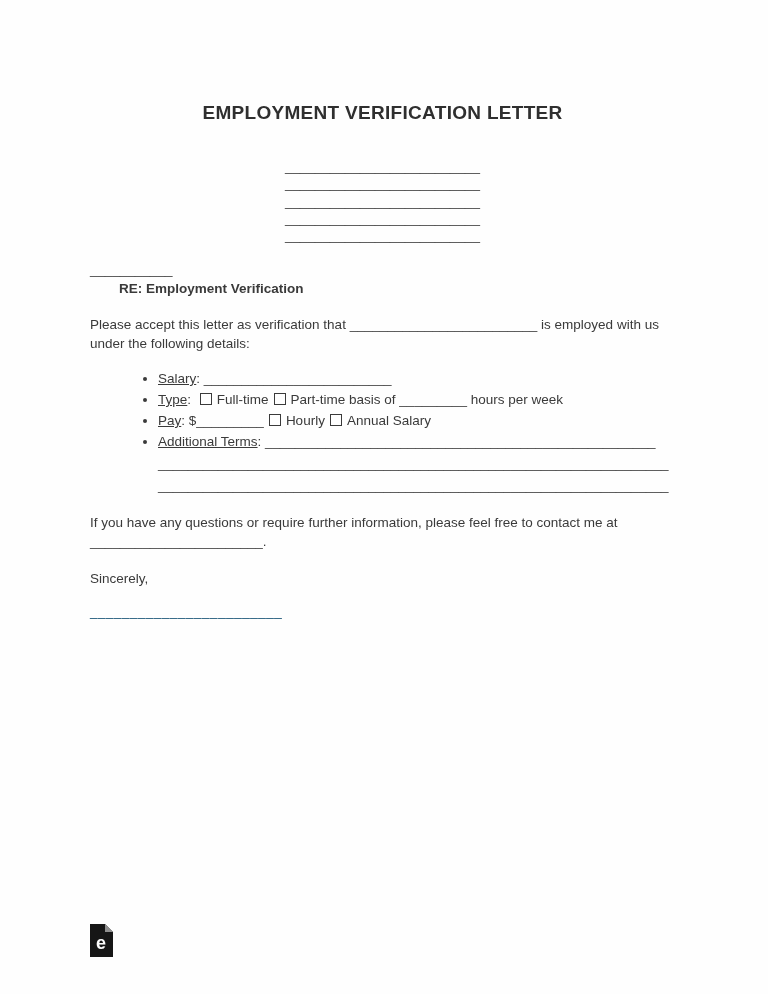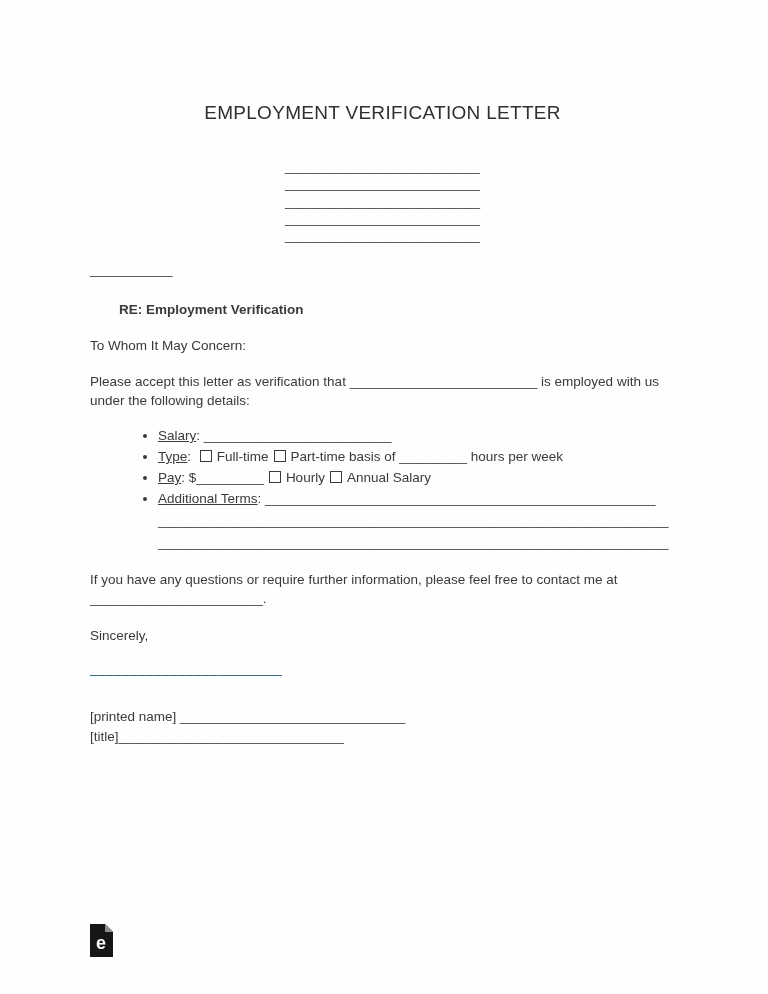--- a/index.html
+++ b/index.html
@@ -15,28 +15,28 @@
     position:absolute;
     left:90px; top:0;
     width:585px;
     font-size:13.5px;
     line-height:19px;
   }
   .doc-title {
     margin-top:103px;
     text-align:center;
     font-size:19px;
-    font-weight:normal;
+    font-weight:bold;
     color:#2f2f2f;
     letter-spacing:0.3px;
   }
   .address-block { margin-top:36px; line-height:17.3px; }
   .address-block div { white-space:nowrap;text-align:center; }
   .date-line { margin-top:16px; }
-  .re-line { margin-top:21px; font-weight:bold;padding-left:29px; }
+  .re-line { font-weight:bold;padding-left:29px; }
   .salutation { margin-top:17px; }
   .para { margin-top:17px; }
   ul.details {
     margin:16px 0 0 0;
     padding-left:68px;
     line-height:20px;
   }
   ul.details li { margin:1px 0; }
   .ul-label { text-decoration:underline; }
   .cb {
@@ -77,44 +77,39 @@
       <div>__________________________</div>
       <div>__________________________</div>
       <div>__________________________</div>
       <div>__________________________</div>
     </div>
 
     <div class="date-line">___________</div>
 
     <div class="re-line">RE: Employment Verification</div>
 
-    <div class="salutation">To Whom It May Concern:</div>
 
     <div class="para"><span>Please accept this letter as verification that </span><span class="blank">_________________________</span><span> is employed with us under the following details:</span></div>
 
     <ul class="details">
       <li><span class="ul-label">Salary</span><span>: </span><span class="blank">_________________________</span></li>
 
       <li><span class="ul-label">Type</span><span>: </span><span class="cb"></span><span>Full-time</span><span class="cb"></span><span>Part-time basis of </span><span class="blank">_________</span><span> hours per week</span></li>
 
       <li><span class="ul-label">Pay</span><span>: </span><span>$</span><span class="blank">_________</span><span class="cb"></span><span>Hourly</span><span class="cb"></span><span>Annual Salary</span></li>
 
       <li><span class="ul-label">Additional Terms</span><span>: </span><span class="blank">____________________________________________________</span><span class="terms-cont blank">____________________________________________________________________</span><span class="terms-cont blank">____________________________________________________________________</span></li>
     </ul>
 
     <div class="para"><span>If you have any questions or require further information, please feel free to contact me at </span><span class="blank">_______________________</span><span>.</span></div>
 
     <div class="signoff">Sincerely,</div>
 
     <div class="signature-line">________________________</div>
 
-    <div class="name-block">
-      <div><span>[printed name] </span><span class="blank">______________________________</span></div>
-      <div><span>[title]</span><span class="blank">______________________________</span></div>
-    </div>
 
   </div>
 
   <div class="logo">
     <svg width="23" height="33" viewBox="0 0 23 33">
       <path d="M0 0 H15 L23 8 V33 H0 Z" fill="#161616"></path>
       <path d="M15 0 L23 8 H15 Z" fill="#8f8f8f"></path>
       <text x="11" y="25" text-anchor="middle" fill="#fdfdfd" font-family="Liberation Sans, sans-serif" font-size="18" font-weight="bold">e</text>
     </svg>
   </div>

